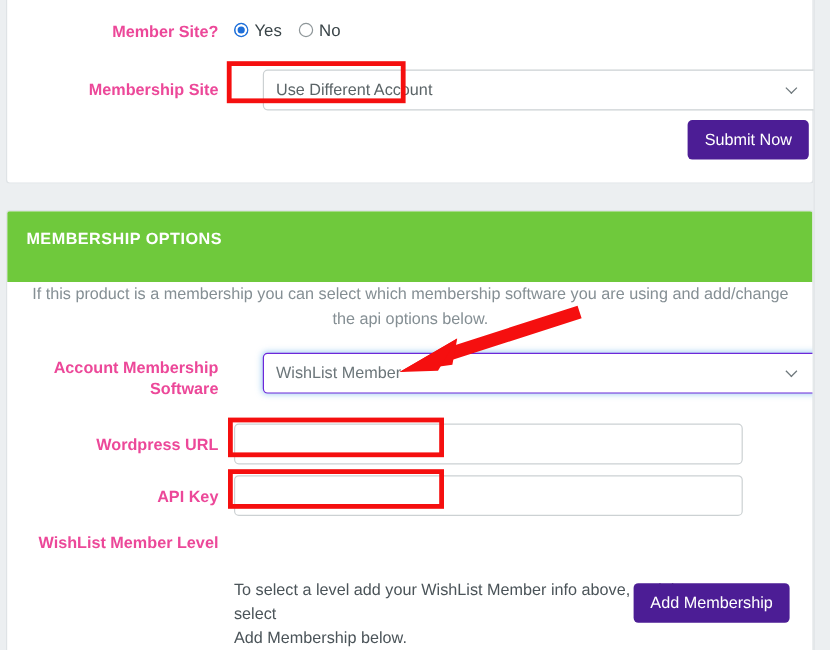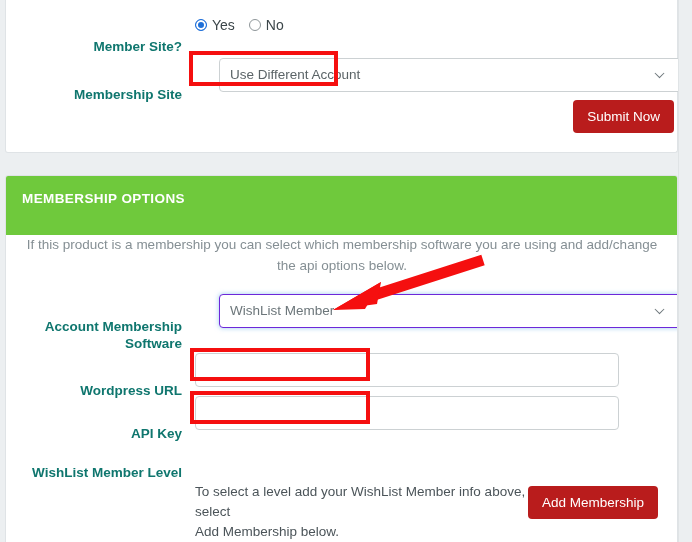--- a/index.html
+++ b/index.html
@@ -61,23 +61,22 @@
     left: 0;
     width: 673px;
   }
   .control-label {
     position: absolute;
     left: 0;
     width: 176px;
     text-align: right;
     font-size: 13.5px;
     font-weight: bold;
-    color: #0f766e;
+    color: #ec4899;
     line-height: 17px;
-    margin-top: 20px;
   }
   .control-wrap {
     position: absolute;
     left: 189px;
   }
 
   
   .radio-group { display: flex; align-items: center; gap: 14px; }
   .radio-item { display: flex; align-items: center; gap: 5px; }
   .radio {
@@ -139,21 +138,21 @@
     border: 1px solid #ccd1d3;
     border-radius: 4px;
     font-size: 13.5px;
     color: #5b6467;
     padding: 0 10px;
     font-family: "Liberation Sans", sans-serif;
   }
 
   
   .btn {
-    background: #b91c1c;
+    background: #4c1d95;
     border: none;
     border-radius: 4px;
     color: #ffffff;
     font-size: 13.5px;
     font-family: "Liberation Sans", sans-serif;
     padding: 9px 14px;
     cursor: pointer;
   }
 
   

